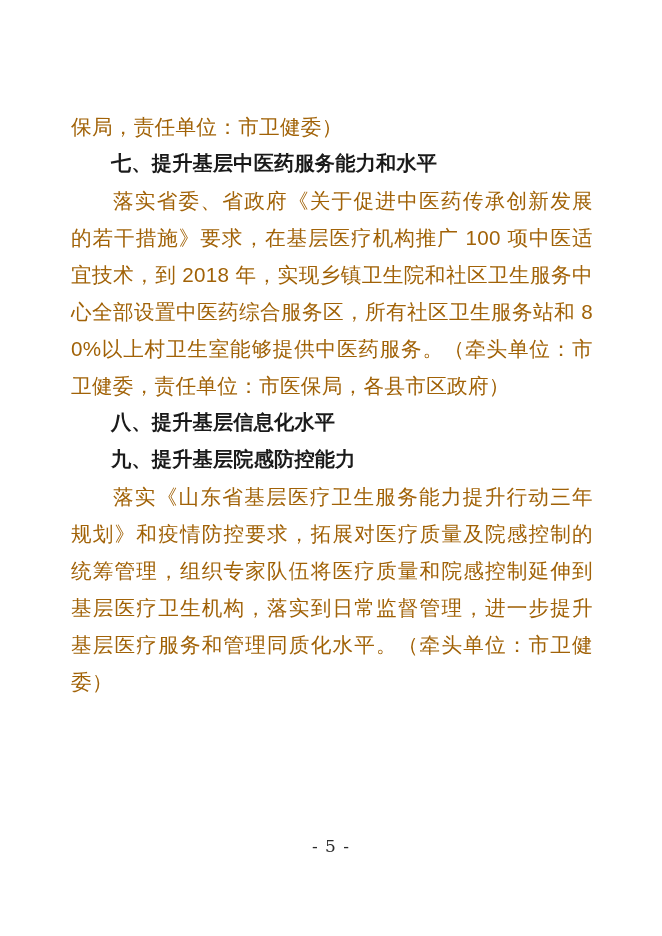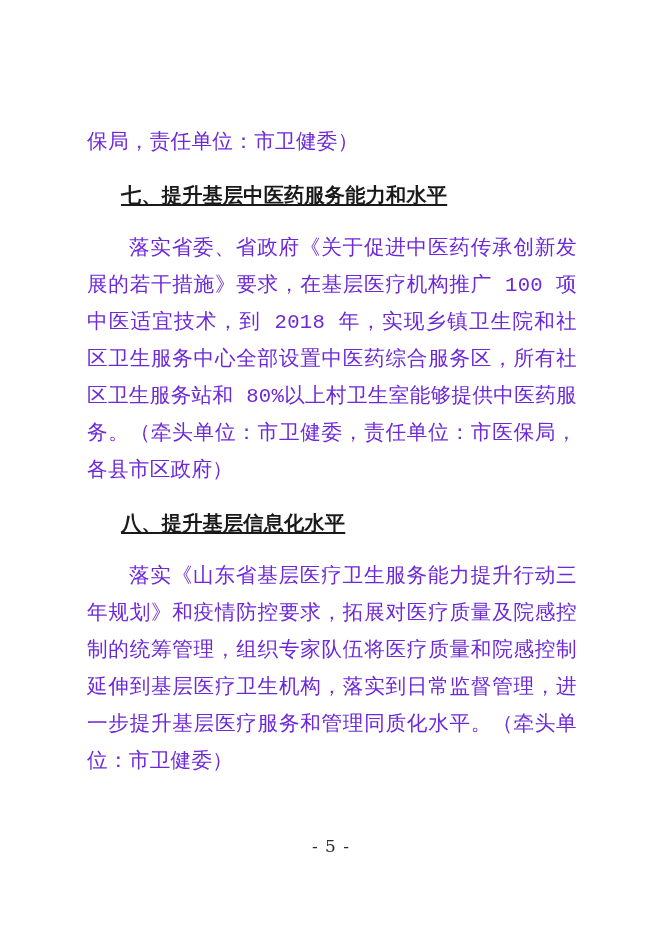--- a/index.html
+++ b/index.html
@@ -27,47 +27,46 @@
 
   .content {
     position: absolute;
     left: 71px;
     top: 108px;
     width: 522px;
   }
 
   
   .para {
-    font-family: Liberation Mono, monospace;
+    font-family: Liberation Sans, sans-serif;
     font-size: 20.6px;
     line-height: 37px;
-    color: #6d28d9;
+    color: #a16207;
     text-align: justify;
     text-justify: inter-character;
     text-align-last: left;
-    margin: 16px;
+    margin: 0;
     letter-spacing: 0.3px;
     word-break: break-all;
   }
   .para.indent {
     text-indent: 42px;
   }
 
   
   .heading {
     font-family: "DejaVu Sans", "Liberation Sans", sans-serif;
     font-size: 20.2px;
     line-height: 37px;
     color: #1a1a1a;
     font-weight: bold;
-    margin: 10px;
+    margin: 0;
     text-indent: 40px;
     letter-spacing: 0.2px;
     white-space: nowrap;
-    text-decoration: underline;
   }
 
   .footer {
     position: absolute;
     left: 0;
     top: 836px;
     width: 662px;
     text-align: center;
     font-family: "DejaVu Serif", "Liberation Serif", serif;
     font-size: 17px;
@@ -84,20 +83,21 @@
 
     <p class="para">保局，责任单位：市卫健委）</p>
 
     <h2 class="heading">七、提升基层中医药服务能力和水平</h2>
 
     <p class="para indent">落实省委、省政府《关于促进中医药传承创新发展的若干措施》要求，在基层医疗机构推广 100 项中医适宜技术，到 2018 年，实现乡镇卫生院和社区卫生服务中心全部设置中医药综合服务区，所有社区卫生服务站和 80%以上村卫生室能够提供中医药服务。（牵头单位：市卫健委，责任单位：市医保局，各县市区政府）</p>
 
     <h2 class="heading">八、提升基层信息化水平</h2>
 
 
+    <h2 class="heading">九、提升基层院感防控能力</h2>
 
     <p class="para indent">落实《山东省基层医疗卫生服务能力提升行动三年规划》和疫情防控要求，拓展对医疗质量及院感控制的统筹管理，组织专家队伍将医疗质量和院感控制延伸到基层医疗卫生机构，落实到日常监督管理，进一步提升基层医疗服务和管理同质化水平。（牵头单位：市卫健委）</p>
 
   </div>
 
   <div class="footer">- 5 -</div>
 
 </div>
 
 </body></html>

